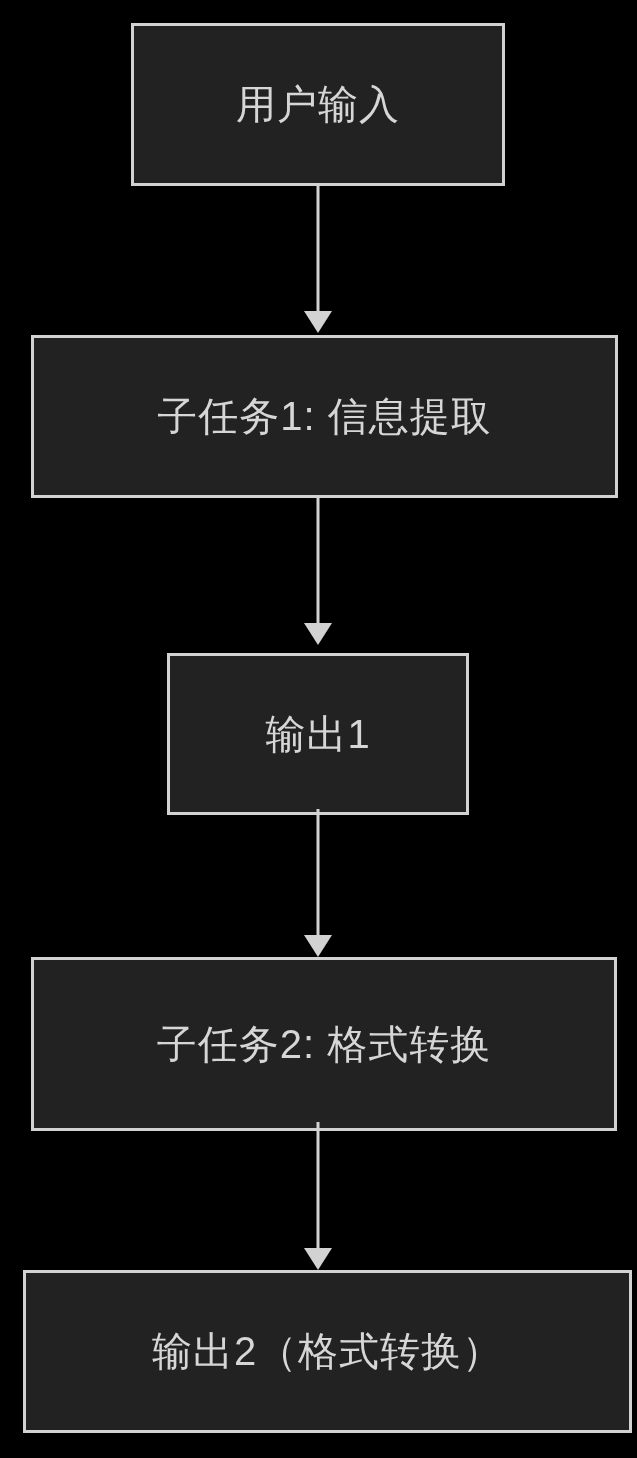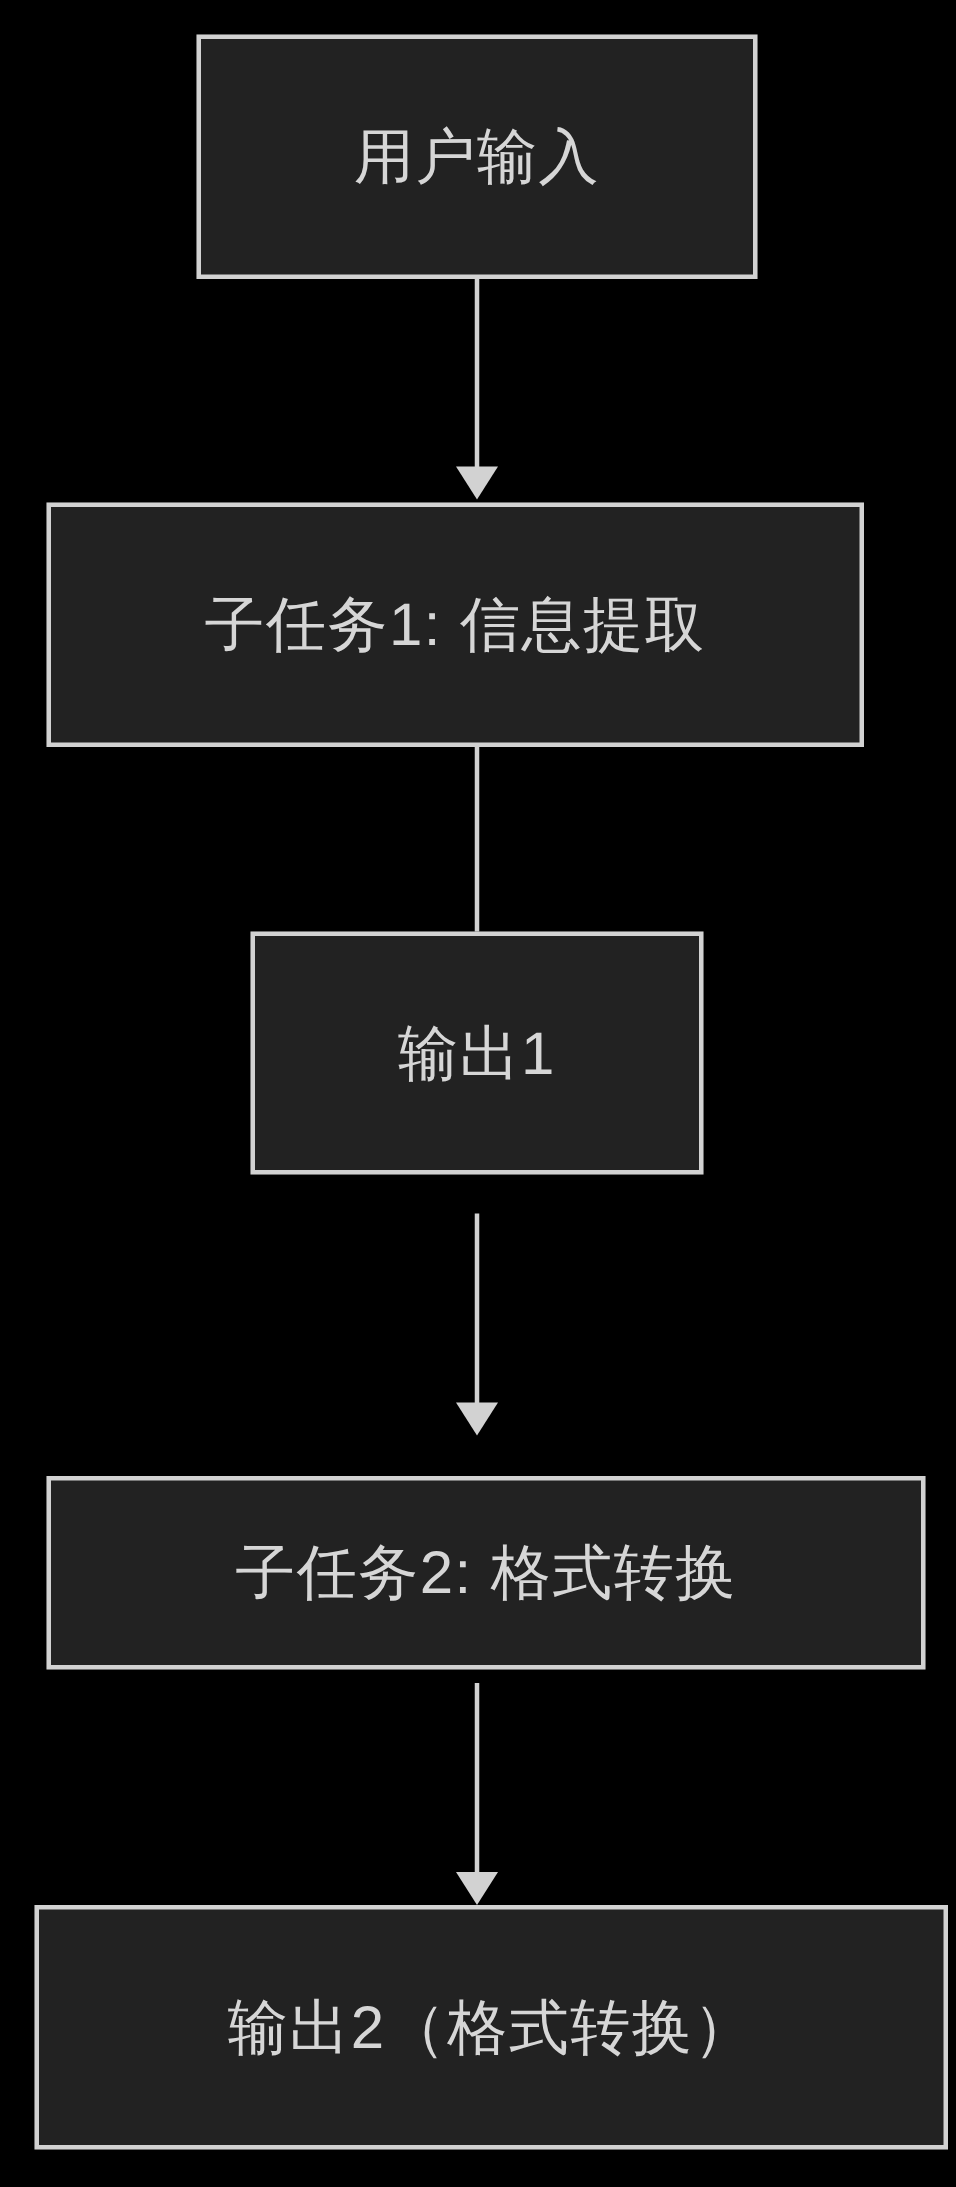--- a/index.html
+++ b/index.html
@@ -49,23 +49,23 @@
     bottom: 0;
     width: 0;
     height: 0;
     border-left: 14px solid transparent;
     border-right: 14px solid transparent;
     border-top: 22px solid #d2d2d2;
   }
 
   
   #node-0 { left: 131px; top: 23px;   width: 374px; height: 163px; }
-  #node-1 { left: 31px;  top: 335px;  width: 545px; height: 163px; }
-  #node-2 { left: 167px; top: 621px;  width: 302px; height: 162px; }
-  #node-3 { left: 31px;  top: 984px;  width: 586px; height: 129px; }
+  #node-1 { left: 31px;  top: 335px;  width: 587px; height: 163px; }
+  #node-2 { left: 167px; top: 653px;  width: 302px; height: 162px; }
+  #node-3 { left: 31px;  top: 957px;  width: 586px; height: 174px; }
   #node-4 { left: 23px;  top: 1270px; width: 609px; height: 163px; }
 
   
   #arrow-0 { left: 304px; top: 186px;  height: 147px; }
   #arrow-1 { left: 304px; top: 498px;  height: 147px; }
   #arrow-2 { left: 304px; top: 809px;  height: 148px; }
   #arrow-3 { left: 304px; top: 1122px; height: 148px; }
 </style>
 </head>
 <body>

